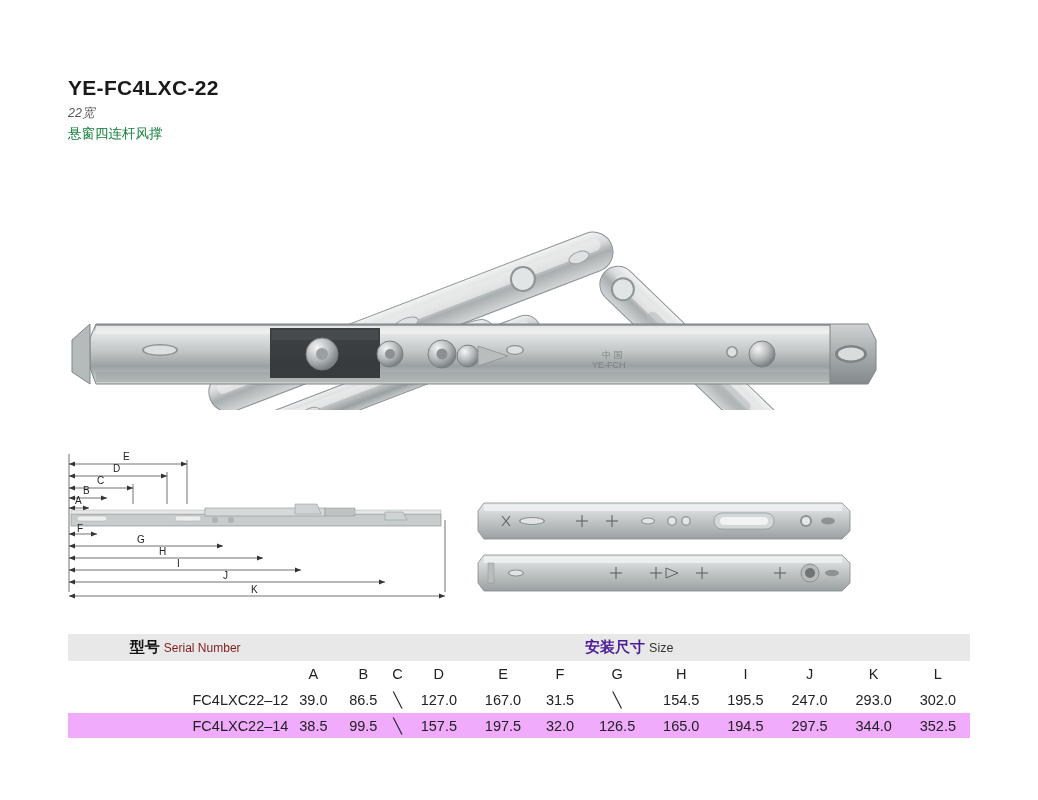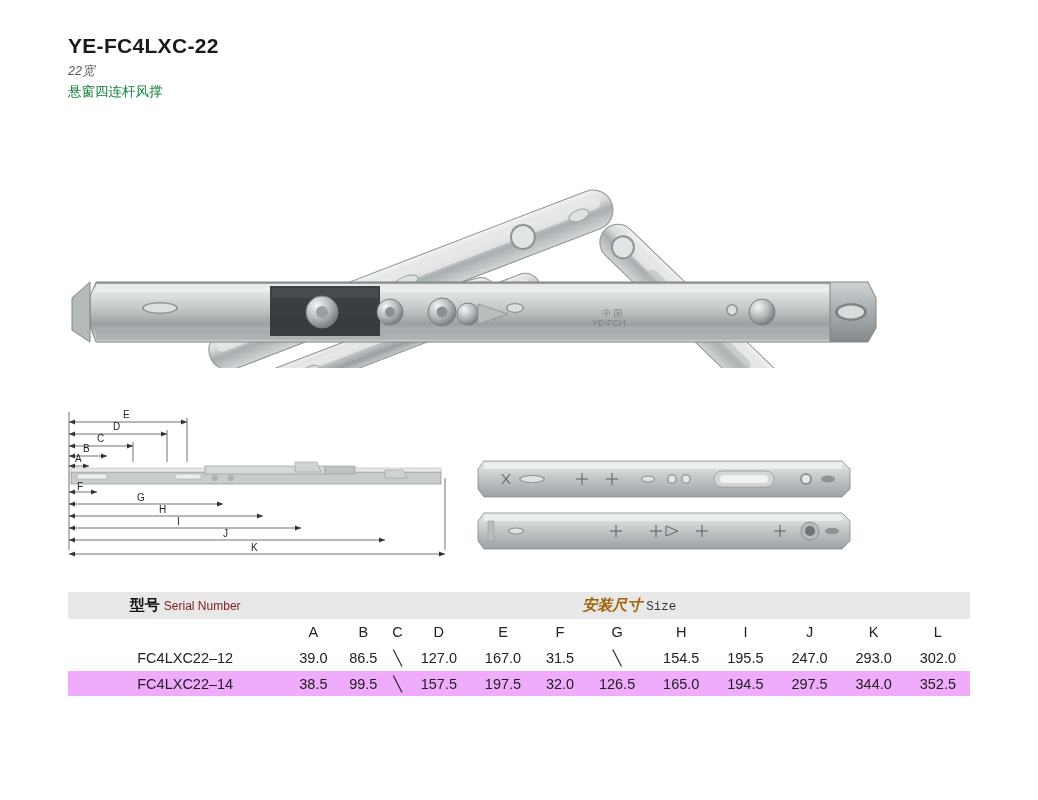--- a/index.html
+++ b/index.html
@@ -12,20 +12,21 @@
     height: 800px;
     font-family: "Liberation Sans", sans-serif;
     color: #222;
     position: relative;
     overflow: hidden;
   }
   .page {
     position: relative;
     width: 1038px;
     height: 706px;
+    margin-top: 42px;
   }
 
   
   .header {
     position: absolute;
     left: 68px;
     top: 34px;
   }
   .title {
     font-size: 21px;
@@ -105,39 +106,37 @@
     color: #111;
   }
   .hdr-model .en {
     font-size: 12px;
     color: #7f1d1d;
     margin-left: 4px;
   }
   .hdr-size .cn {
     font-size: 15px;
     font-weight: bold;
-    color: #a16207;
-    font-style: italic;
+    color: #4c1d95;
   }
   .hdr-size .en {
     font-size: 12.5px;
     color: #333;
     margin-left: 4px;
-    font-family: Liberation Mono, monospace;
   }
   table.spec tbody td {
     height: 25px;
     font-size: 14.5px;
     border-bottom: 1px solid #ffffff;
   }
   tbody tr.alt td {
     background: #f0abfc;
   }
   tbody td.model {
-    text-align: center;
+    text-align: right;
     padding-left: 14px;
     font-size: 14px;
   }
   .col-letter {
     font-size: 15px;
   }
   .sub-head td {
     height: 26px;
     font-size: 15.5px;
     color: #222;

